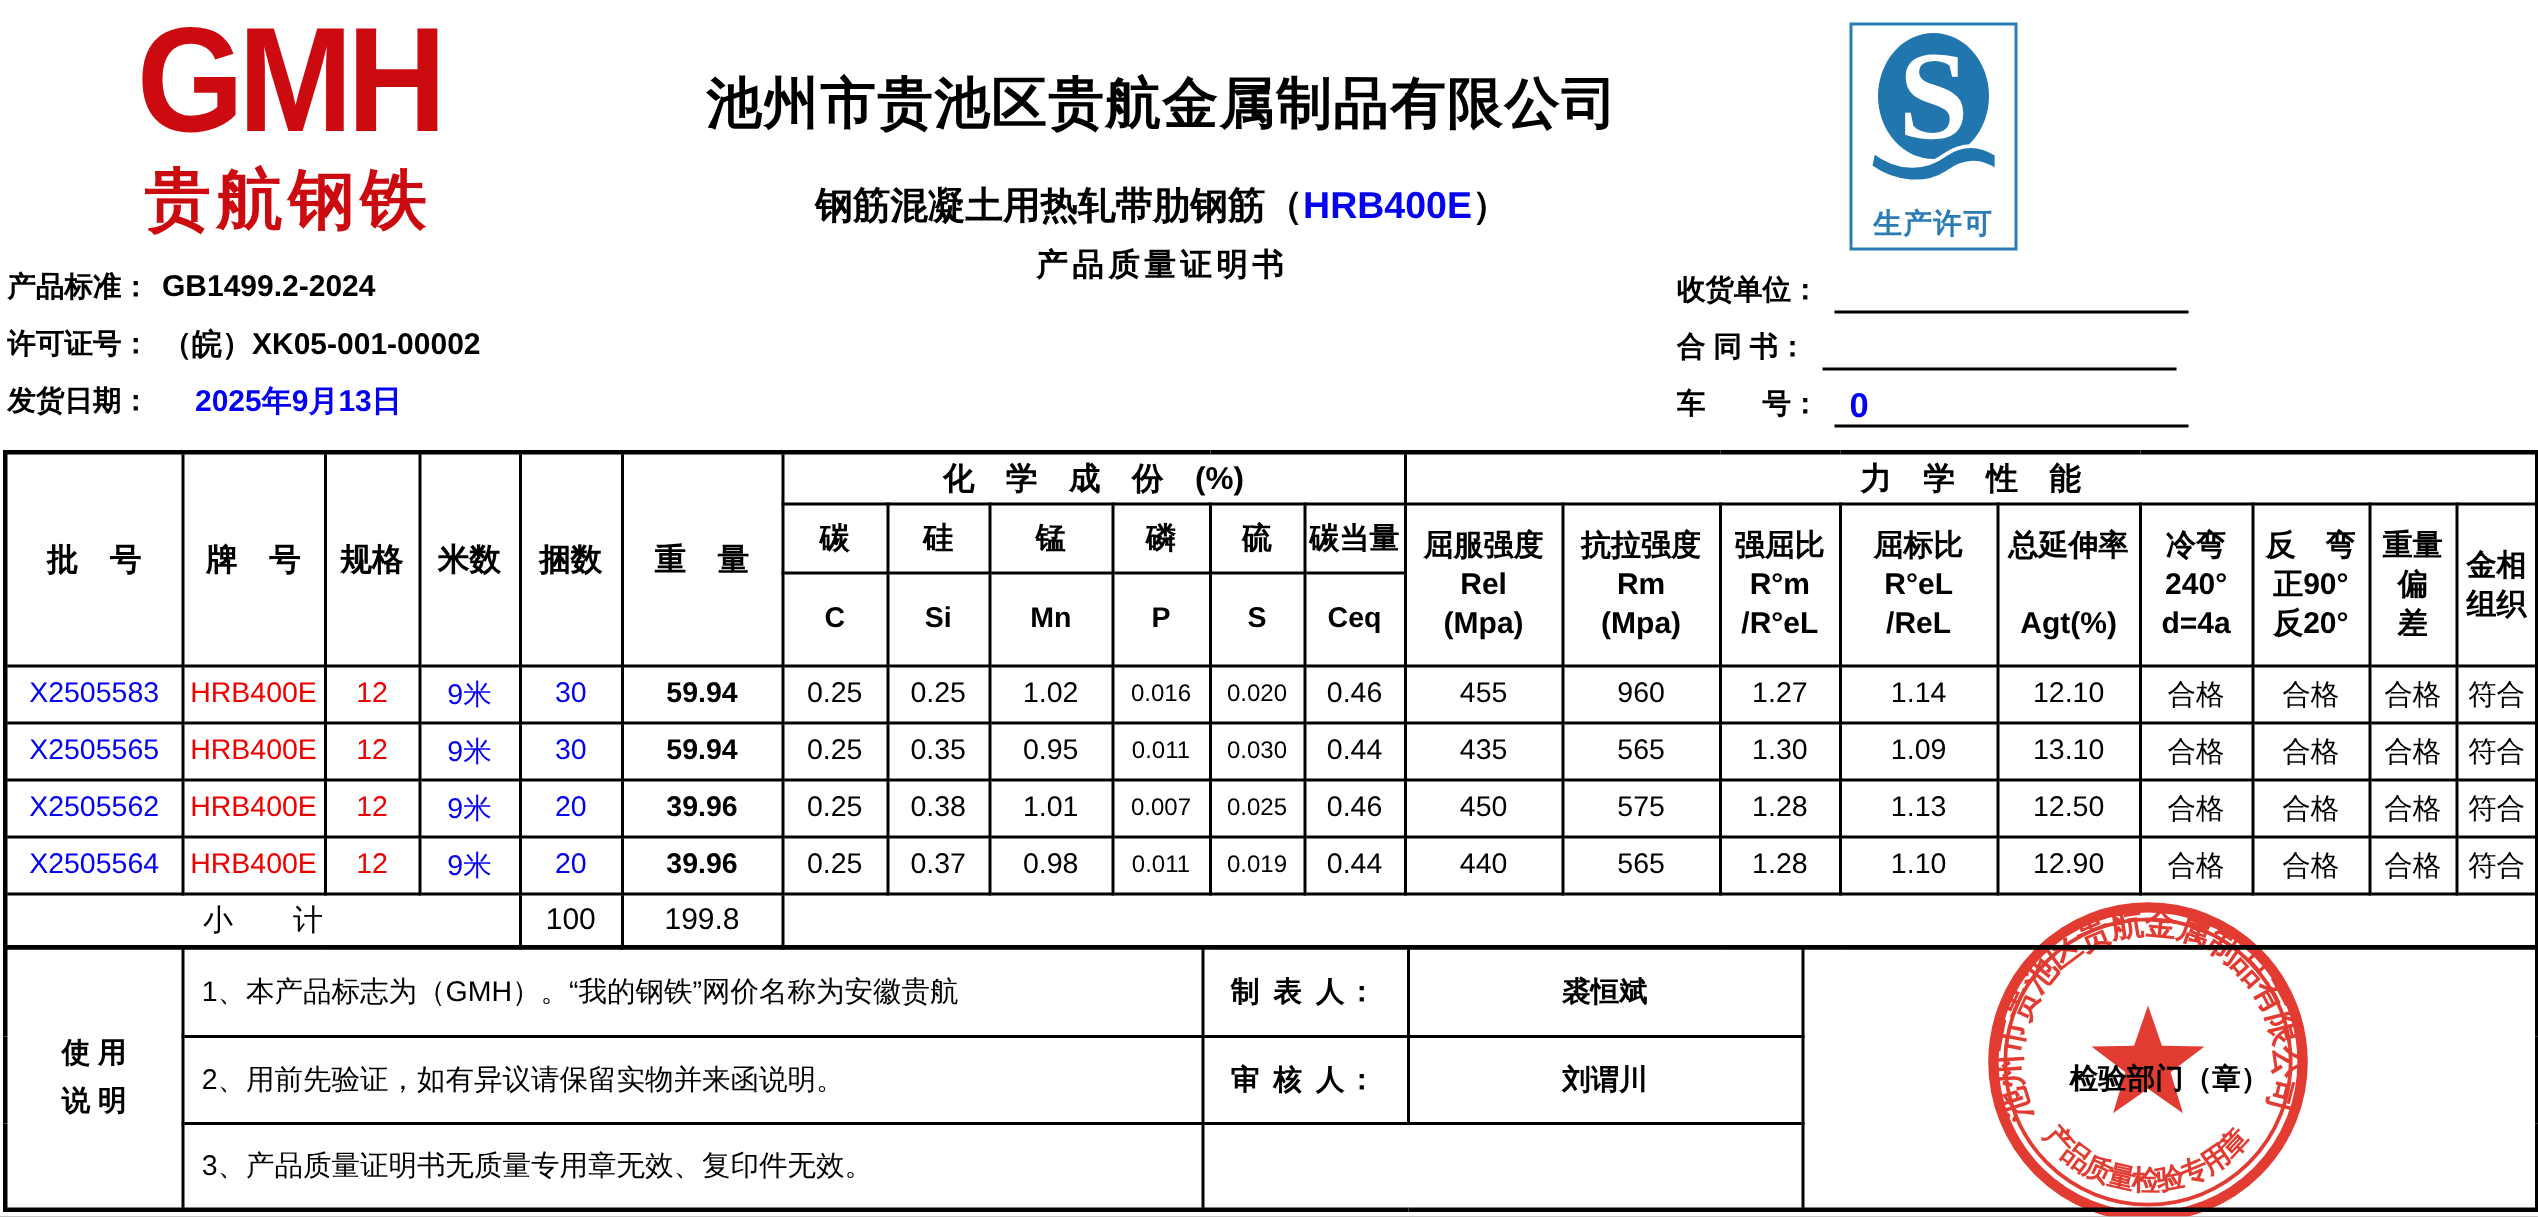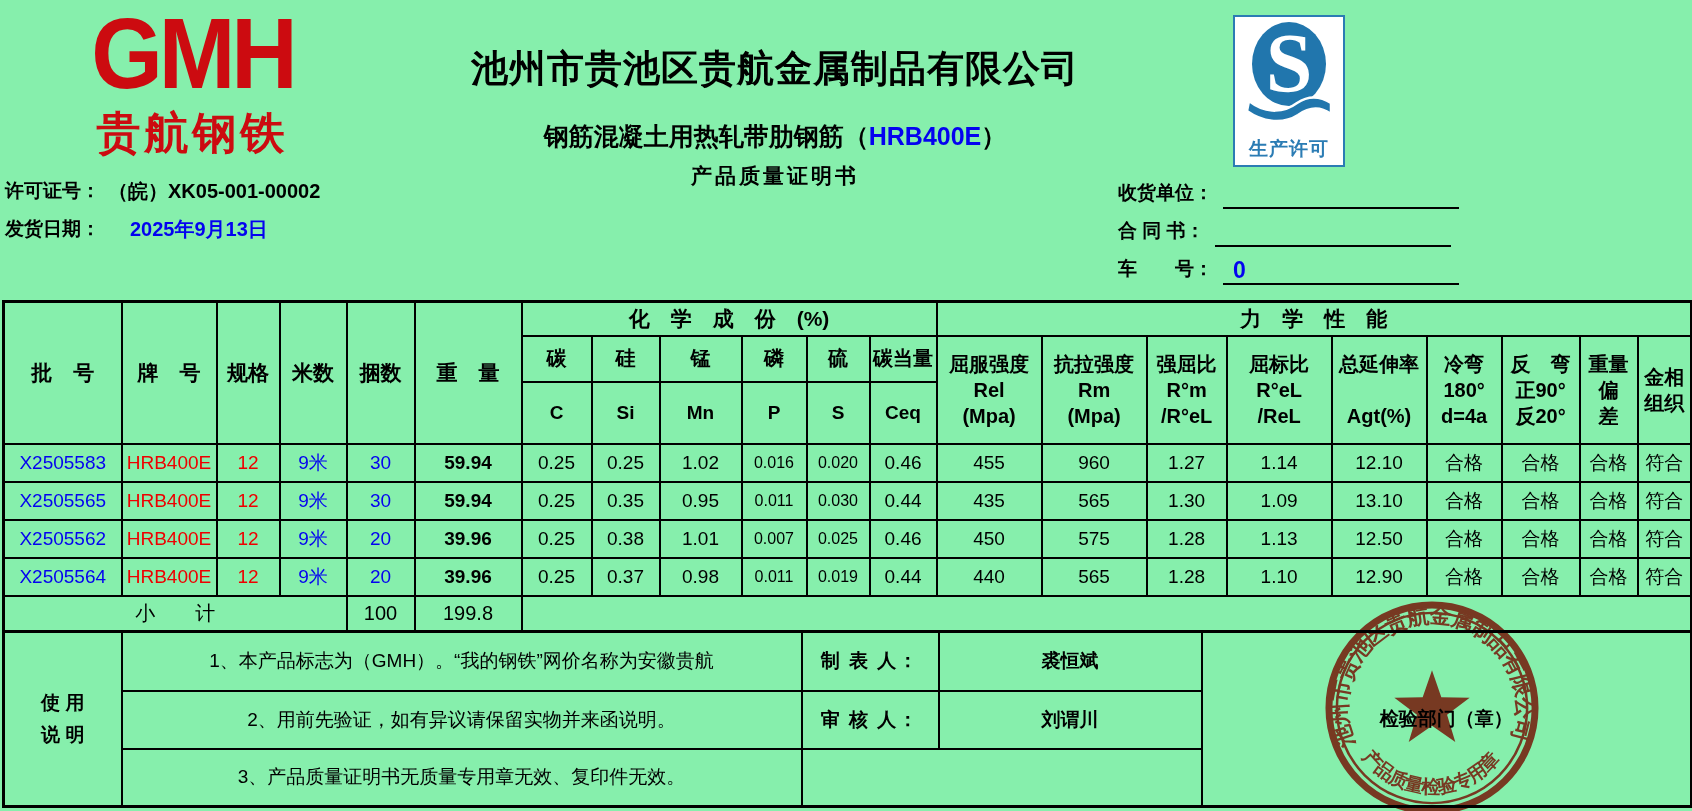--- a/index.html
+++ b/index.html
@@ -1,18 +1,18 @@
 <!DOCTYPE html>
 <html><head>
 <meta charset="utf-8">
 <style>
   * { margin:0; padding:0; box-sizing:border-box; }
   html,body { background:#9a9a9a; }
   .doc {
-    position:relative; width:1692px; height:811px; background:#86efac;
+    position:relative; width:1692px; height:811px; background:#ffffff;
     overflow:hidden; color:#000; font-family:"Liberation Sans", sans-serif;
     margin:0 auto;
   }
   .pre { white-space:pre-line; }
   .blue { color:#0402f0; }
 
   
   .logo-block { position:absolute; left:40px; top:4px; width:305px; text-align:center; color:#cc0b10; }
   .logo-gmh { font-size:92px; font-weight:bold; letter-spacing:-4px; line-height:1.02;
               transform:scaleY(1.08); transform-origin:top center; }
@@ -64,21 +64,21 @@
   td.sm { font-size:16px !important; }
   tr.subtotal { height:36px; }
   tr.subtotal td { font-weight:normal; font-size:20px; }
 
   
   table.foot { position:absolute; left:2px; top:630px; width:1688px; border-collapse:collapse;
                table-layout:fixed; border:3px solid #000; }
   table.foot td { border:2px solid #000; vertical-align:middle; font-size:19px; padding:0 12px; }
   tr.fr1 { height:59px; } tr.fr2 { height:58px; } tr.fr3 { height:58px; }
   td.usage { text-align:center; font-weight:bold; font-size:21px; line-height:1.7; }
-  td.note  { text-align:center;margin-left:21px; }
+  td.note  { text-align:left;margin-left:21px; }
   td.slabel { text-align:center; font-weight:bold; letter-spacing:2px; }
   td.sname  { text-align:center; font-weight:bold; }
   td.stampcell { text-align:center; font-weight:bold; font-size:20px; }
 
   
   .stamp { position:absolute; left:1323px; top:599px; width:218px; height:218px;
            mix-blend-mode:multiply; opacity:.92; pointer-events:none; z-index:5; }
 </style>
 </head>
 <body>
@@ -99,20 +99,24 @@
   <div class="qs-box">
     <svg viewBox="0 0 100 122" width="104" height="122">
       <ellipse cx="50" cy="47" rx="37" ry="42" fill="#2176ad"></ellipse>
       <path d="M10 84 C 28 98, 46 95, 58 86 C 70 78, 81 79, 92 86 L 92 97 C 81 89, 70 90, 59 98 C 45 107, 25 106, 8 94 Z" fill="#2176ad" stroke="#ffffff" stroke-width="2.5"></path>
       <text x="50" y="75" text-anchor="middle" font-family="Liberation Serif, serif" font-size="84" font-weight="bold" fill="#ffffff">S</text>
     </svg>
     <div class="qs-caption">生产许可</div>
   </div>
 
   <div class="fields-left">
+    <div class="frow">
+      <span class="flabel">产品标准：</span>
+      <span class="fvalue">GB1499.2-2024</span>
+    </div>
     <div class="frow">
       <span class="flabel">许可证号：</span>
       <span class="fvalue">（皖）XK05-001-00002</span>
     </div>
     <div class="frow">
       <span class="flabel">发货日期：</span>
       <span class="fvalue date blue">2025年9月13日</span>
     </div>
   </div>
 
@@ -183,21 +187,21 @@
       <th rowspan="2" class="mech">强屈比
 R°m
 /R°eL</th>
       <th rowspan="2" class="mech">屈标比
 R°eL
 /ReL</th>
       <th rowspan="2" class="mech">总延伸率
 
 Agt(%)</th>
       <th rowspan="2" class="mech">冷弯
-180°
+240°
 d=4a</th>
       <th rowspan="2" class="mech">反　弯
 正90°
 反20°</th>
       <th rowspan="2" class="mech">重量偏
 差</th>
       <th rowspan="2" class="mech">金相
 组织</th>
     </tr>
     <tr class="symh">

